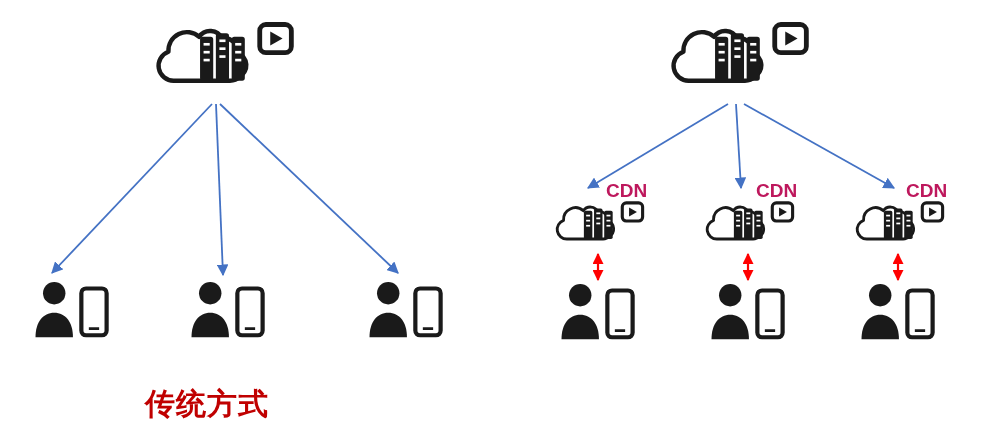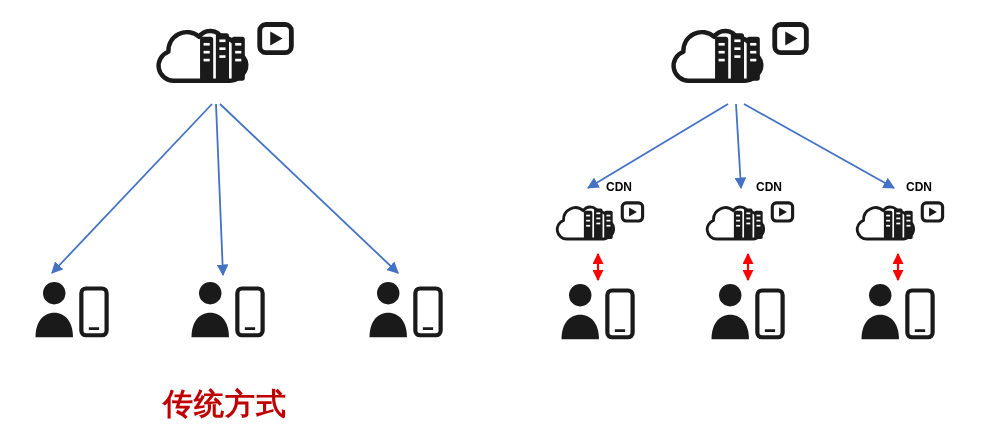--- a/index.html
+++ b/index.html
@@ -10,29 +10,28 @@
     background: #ffffff;
     font-family: "Liberation Sans", sans-serif;
     overflow: hidden;
   }
   svg.icon { position: absolute; display: block; }
   .caption {
     position: absolute;
     font-weight: bold;
     font-size: 30px;
     color: #C00000;
-    text-align: center;
     letter-spacing: 1px;
     white-space: nowrap;
   }
   .cdn-label {
     position: absolute;
     font-weight: bold;
-    font-size: 12px;
-    color: #000000;
+    font-size: 19px;
+    color: #be185d;
     white-space: nowrap;
   }
   .arrows-layer {
     position: absolute;
     left: 0; top: 0;
     pointer-events: none;
   }
 </style>
 </head>
 <body>

